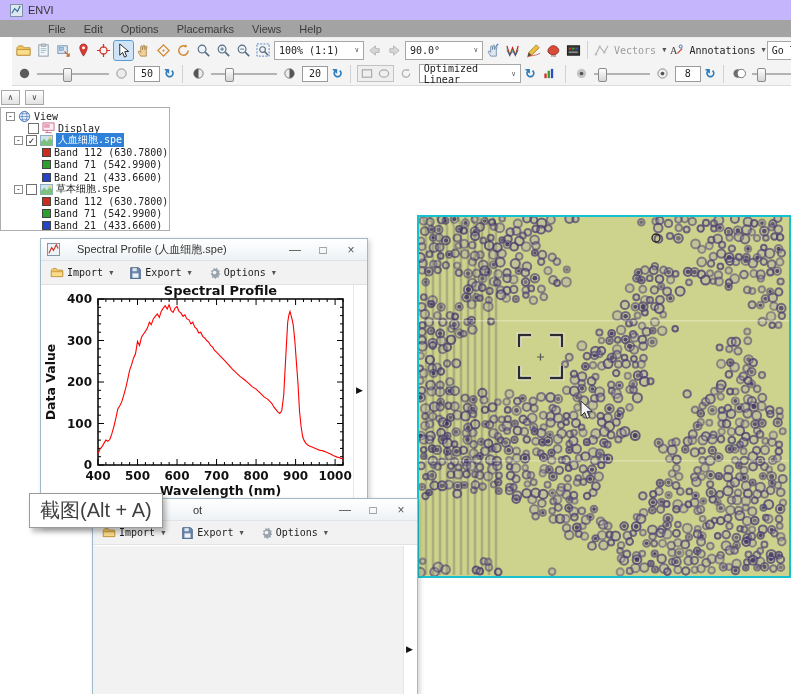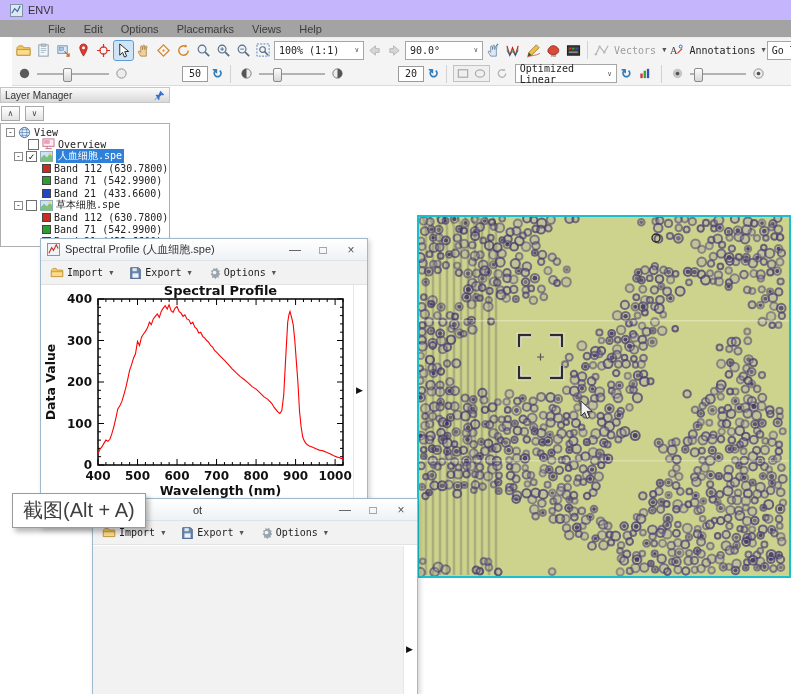--- a/index.html
+++ b/index.html
@@ -17,21 +17,21 @@
   .tb1{top:37px;height:25px;gap:1px;padding:0 2px;border-top:1px solid #ececec;}
   .tb2{top:62px;height:24px;gap:3px;padding:0 3px;border-bottom:1px solid #dcdcdc;}
   .ticon{width:19px;height:19px;display:inline-flex;align-items:center;justify-content:center;flex:none;}
   .ticon.active{background:#cfe4f7;outline:1px solid #5b9bd5;border-radius:2px;}
   .sep{width:1px;height:18px;background:#d2d2d2;margin:0 3px;flex:none;}
   .combo{height:17px;background:#fff;border:1px solid #a6a6a6;font-size:10px;display:inline-flex;
          align-items:center;justify-content:space-between;padding:0 4px;color:#222;flex:none;
          font-family:"DejaVu Sans Mono","Liberation Mono",monospace;}
   .car{font-size:7px;color:#555;margin-left:3px;}
   .num{width:24px;height:14px;border:1px solid #9a9a9a;background:#fff;font-size:10px;display:inline-flex;
-       align-items:center;justify-content:center;flex:none;font-family:"DejaVu Sans Mono",monospace;margin-left:48px;}
+       align-items:center;justify-content:center;flex:none;font-family:"DejaVu Sans Mono",monospace;}
   .slider{position:relative;height:14px;flex:none;display:inline-block;}
   .slider .tr{position:absolute;left:0;right:0;top:6px;height:2px;background:#b3b3b3;}
   .slider .hd{position:absolute;top:1px;width:7px;height:12px;background:linear-gradient(#fdfdfd,#d5d5d5);
               border:1px solid #8a8a8a;border-radius:2px;}
   .refresh{color:#2e7dbd;font-size:13px;font-weight:bold;flex:none;padding:0 1px;}
   .ddlabel{font-size:10px;font-family:"DejaVu Sans Mono","Liberation Mono",monospace;color:#222;
            display:inline-flex;align-items:center;gap:3px;flex:none;}
   .grayed{color:#9c9c9c;align-items:center;}
   .boxgrp{display:inline-flex;border:1px solid #c2c2c2;background:#efefef;padding:1px 2px;gap:3px;flex:none;}
   
@@ -45,38 +45,38 @@
            font-family:"DejaVu Sans Mono","Liberation Mono",monospace;font-size:10px;margin-top:2px;}
   .trow{display:flex;align-items:center;height:12.2px;gap:3px;white-space:nowrap;}
   .exp{width:9px;height:9px;border:1px solid #8a8a8a;background:#fff;font-size:8px;line-height:7px;
        text-align:center;color:#333;flex:none;box-sizing:border-box;}
   .cb{width:11px;height:11px;border:1px solid #6f6f6f;background:#fff;font-size:10px;line-height:10px;
       text-align:center;flex:none;box-sizing:border-box;color:#111;}
   .bandsq{width:9px;height:9px;border:1px solid #444;flex:none;box-sizing:border-box;}
   .sel{background:#2e80d8;color:#fff;padding:0 2px;}
   
   .win{background:#f0f0f0;border:1px solid #9fb8ca;box-shadow:2px 2px 5px rgba(0,0,0,.18);box-sizing:border-box;}
-  .win-t{height:21px;background:linear-gradient(#ffffff,#eef2f5);display:flex;align-items:center;gap:5px;
+  .win-t{height:21px;background:linear-gradient(#ffffff,#eef2f5);display:flex;align-items:center;gap:17px;
          padding:0 2px 0 6px;font-size:11px;color:#333;border-bottom:1px solid #dde3e8;}
   .win-btns{margin-left:auto;display:flex;}
   .wbtn{width:28px;text-align:center;font-size:12px;color:#555;}
   .win-tb{height:23px;background:#f2f2f2;display:flex;align-items:center;gap:16px;padding:0 9px;font-size:10px;
           font-family:"DejaVu Sans Mono","Liberation Mono",monospace;color:#222;border-bottom:1px solid #e2e2e2;}
   .tbit{display:inline-flex;align-items:center;gap:3px;}
   .spec{left:40px;top:238px;width:328px;height:290px;z-index:10;}
   .plotw{left:92px;top:498px;width:326px;height:196px;z-index:20;}
   .chart-wrap{position:relative;background:#fff;height:216px;}
   .strip{position:absolute;right:0;top:0;bottom:0;width:13px;background:#fff;border-left:1px solid #e6e6e6;}
   .strip .ar{position:absolute;left:2px;font-size:9px;color:#111;}
   .plot-content{position:relative;background:#f2f2f2;height:150px;border-top:1px solid #fff;}
   
   .imgview{left:417px;top:215px;width:374px;height:363px;border:2px solid #17c0cf;box-sizing:border-box;
            background:#cdd28c;z-index:5;}
   
-  .tip{left:12px;top:493px;height:33px;padding:0 10px;background:#fff;border:1px solid #9a9a9a;
+  .tip{left:29px;top:493px;height:33px;padding:0 10px;background:#fff;border:1px solid #9a9a9a;
        box-shadow:3px 4px 5px rgba(0,0,0,.28);display:flex;align-items:center;font-size:20px;color:#3f3f3f;
        z-index:60;font-family:"Liberation Sans",sans-serif;}
   .ic{display:inline-flex;align-items:center;justify-content:center;flex:none;}
 </style>
 </head>
 <body>
 
 <div class="abs titlebar">
   <span class="ic">
     <svg width="13" height="13" viewBox="0 0 14 14">
@@ -348,28 +348,20 @@
         <circle cx="9.5" cy="7" r="4.5" fill="#ffffff" stroke="#6e6e6e"></circle>
       </svg>
     </span>
     <span class="slider" style="width:64px">
       <span class="tr"></span>
       <span class="hd" style="left:8%"></span>
     </span>
   </div>
 
 <div class="abs lm">
-  <div class="lm-h">
-    <span>Layer Manager</span>
-    <span class="ic">
-      <svg width="11" height="11" viewBox="0 0 14 14">
-          <path d="M8 1l5 5-2 1-1-1-3 3 0 3-1 1-2-3-3 3v-1l3-3-2-2 1-1h3z" fill="#3a6ecc"></path>
-        </svg>
-    </span>
-  </div>
   <div class="lm-btns">
     <span class="lm-btn">∧</span>
     <span class="lm-btn">∨</span>
   </div>
   <div class="lm-tree" id="lmtree">
       <div class="trow">
         <span style="width:2px"></span>
         <span class="exp">-</span>
         <span class="ic">
           <svg width="13" height="13" viewBox="0 0 14 14">
@@ -383,21 +375,21 @@
       <div class="trow">
         <span style="width:24px"></span>
         <span class="cb"></span>
         <span class="ic">
           <svg width="13" height="12" viewBox="0 0 14 13">
             <rect x="1" y="1" width="12" height="8" fill="#fbeef2" stroke="#c86a8a"></rect>
             <rect x="2.3" y="2.3" width="6" height="4" fill="#e8a0b8"></rect>
             <path d="M5.5 9v2M3.5 11.5h7" stroke="#c86a8a"></path>
           </svg>
         </span>
-        <span>Overview</span>
+        <span>Display</span>
       </div>
       <div class="trow">
         <span style="width:10px"></span>
         <span class="exp">-</span>
         <span class="cb">✓</span>
         <span class="ic">
           <svg width="13" height="11" viewBox="0 0 14 12">
             <rect x="0.5" y="0.5" width="13" height="11" fill="#cfe4f2" stroke="#8aa8c0"></rect>
             <path d="M0.5 8l4-4 3 3 3-4 3 3v5.5H0.5z" fill="#7ec07e"></path>
             <circle cx="10.5" cy="3" r="1.4" fill="#f0d060"></circle>

